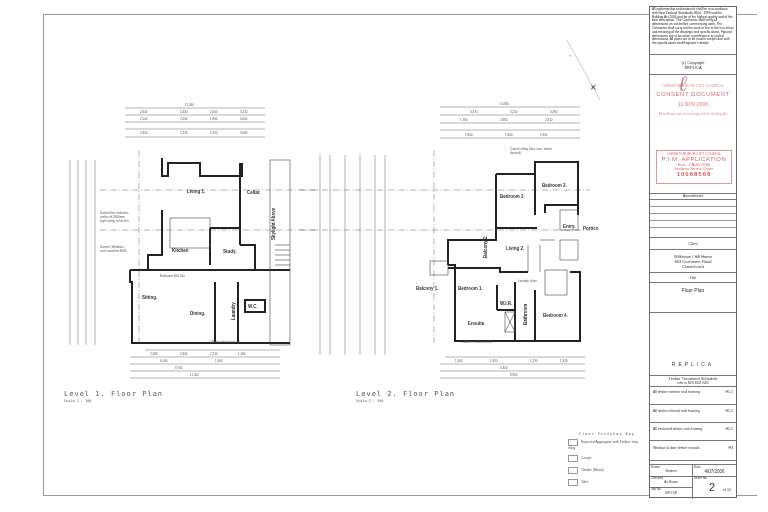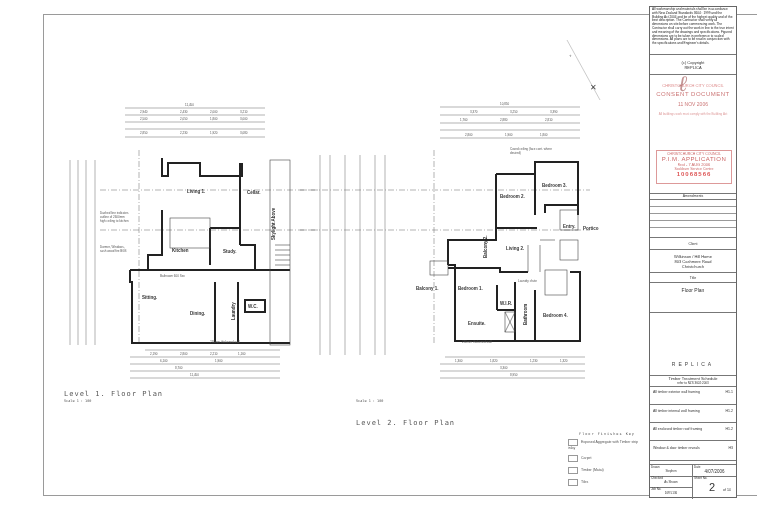--- a/index.html
+++ b/index.html
@@ -187,21 +187,21 @@
   <text x="527" y="325" class="room" transform="rotate(-90 527 325)">Bathroom</text>
   <text x="543" y="317" class="room">Bedroom 4.</text>
   <text x="518" y="282" class="dim">Laundry chute</text>
   <text x="510" y="150" class="dim">Coved ceiling (face cont. where</text>
   <text x="510" y="154" class="dim">desired)</text>
   <text x="462" y="343" class="dim">230mm thickened wall</text>
 </svg>
 
 <div class="label" style="left:64px;top:390px;font-size:7px;letter-spacing:1px;">Level 1. Floor Plan</div>
 <div class="label" style="left:64px;top:399px;font-size:3.5px;">Scale 1 : 100</div>
-<div class="label" style="left:356px;top:390px;font-size:7px;letter-spacing:1px;margin-top:29px;">Level 2. Floor Plan</div>
+<div class="label" style="left:356px;top:390px;font-size:7px;letter-spacing:1px;">Level 2. Floor Plan</div>
 <div class="label" style="left:356px;top:399px;font-size:3.5px;">Scale 1 : 100</div>
 
 <div style="position:absolute;left:568px;top:432px;width:78px;font-size:3.5px;color:#555;">
   <div style="text-align:center;letter-spacing:1px;font-family:'DejaVu Sans Mono',monospace;margin-bottom:3px;">Floor Finishes Key</div>
   <div style="margin-bottom:5px;"><span class="key-box"></span><span>Exposed Aggregate with Timber strip inlay</span></div>
   <div style="margin-bottom:5px;"><span class="key-box"></span><span>Carpet</span></div>
   <div style="margin-bottom:5px;"><span class="key-box"></span><span>Timber (Matai)</span></div>
   <div><span class="key-box"></span><span>Tiles</span></div>
 </div>
 

